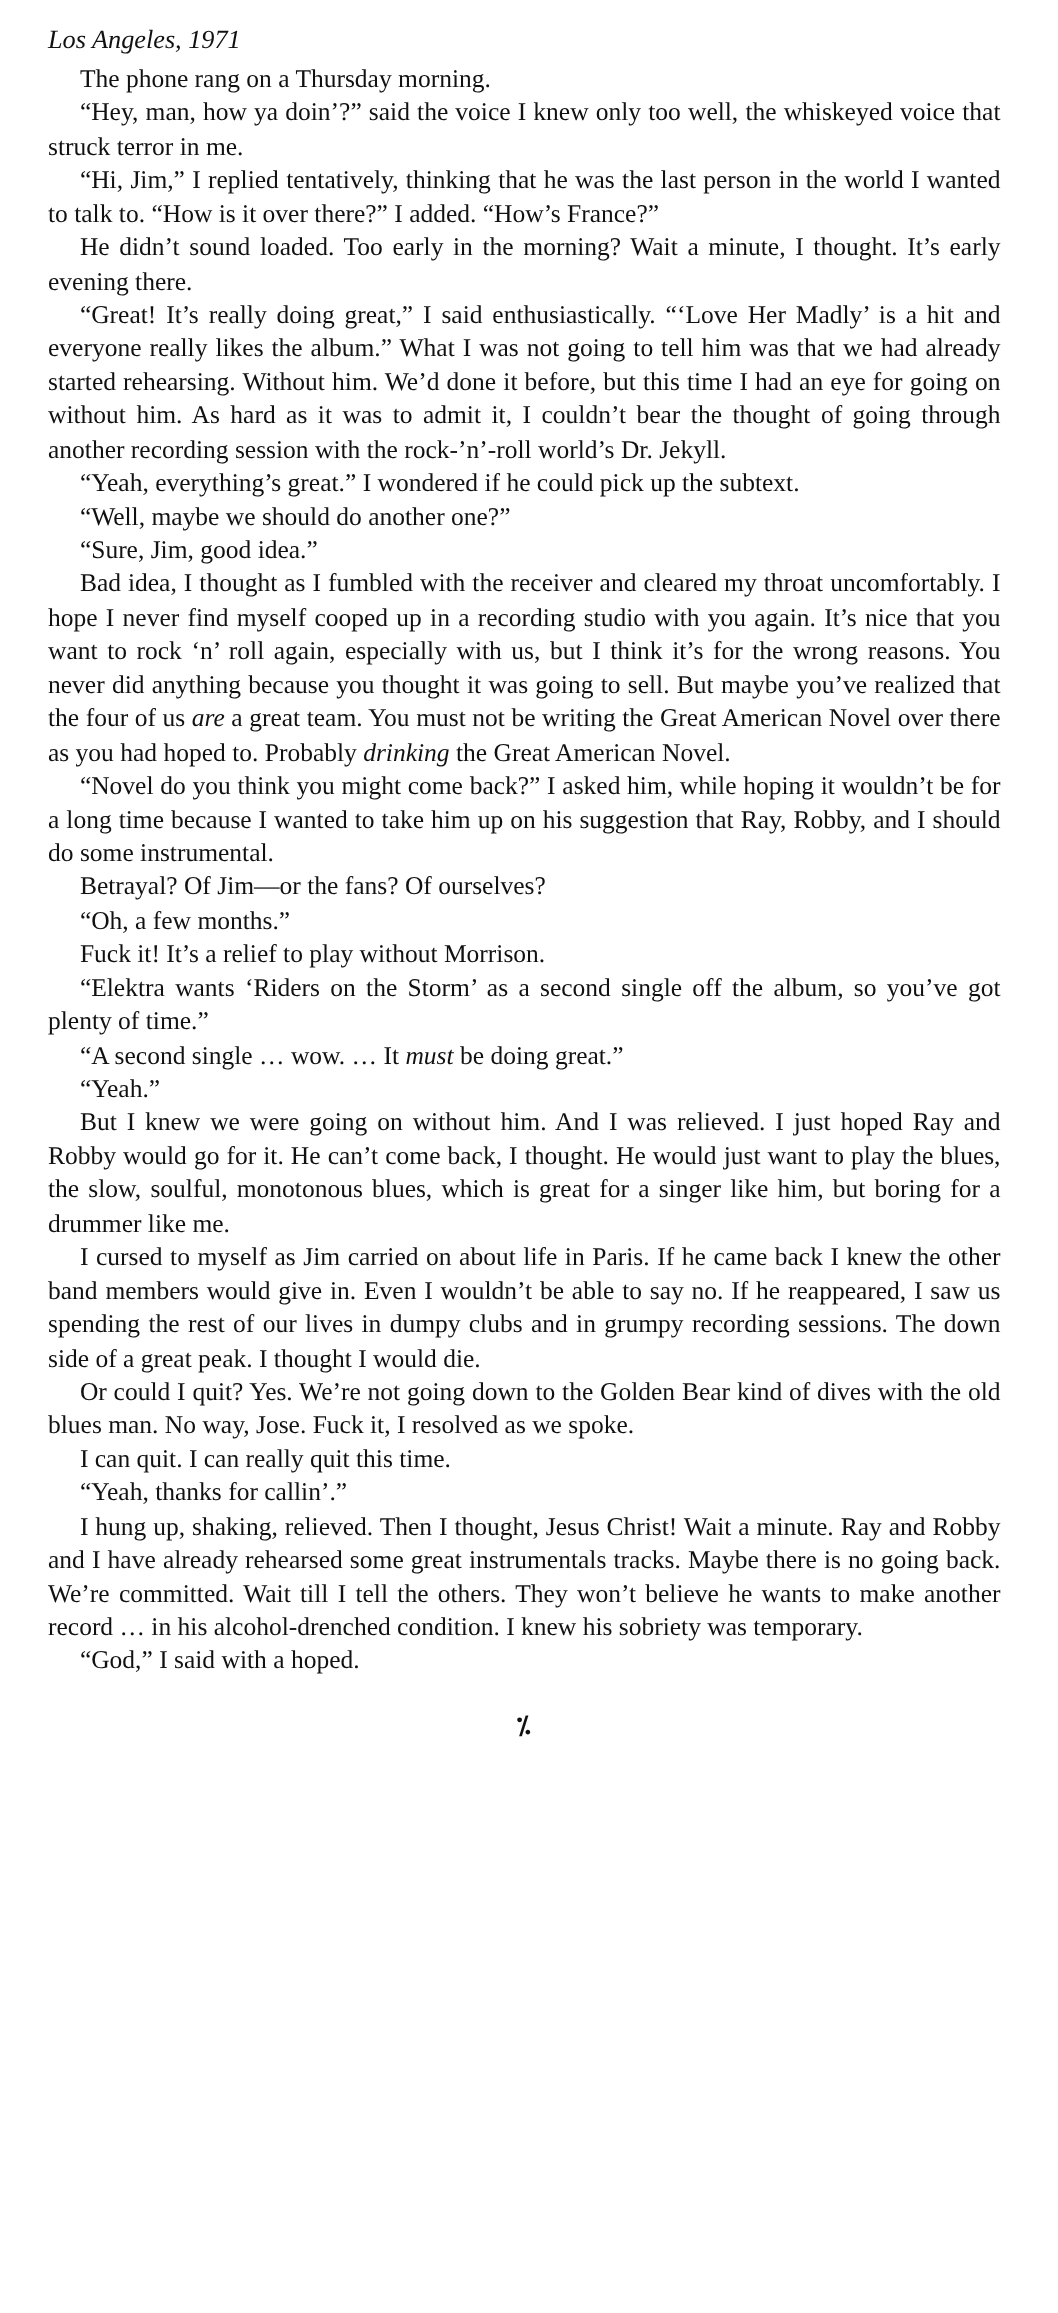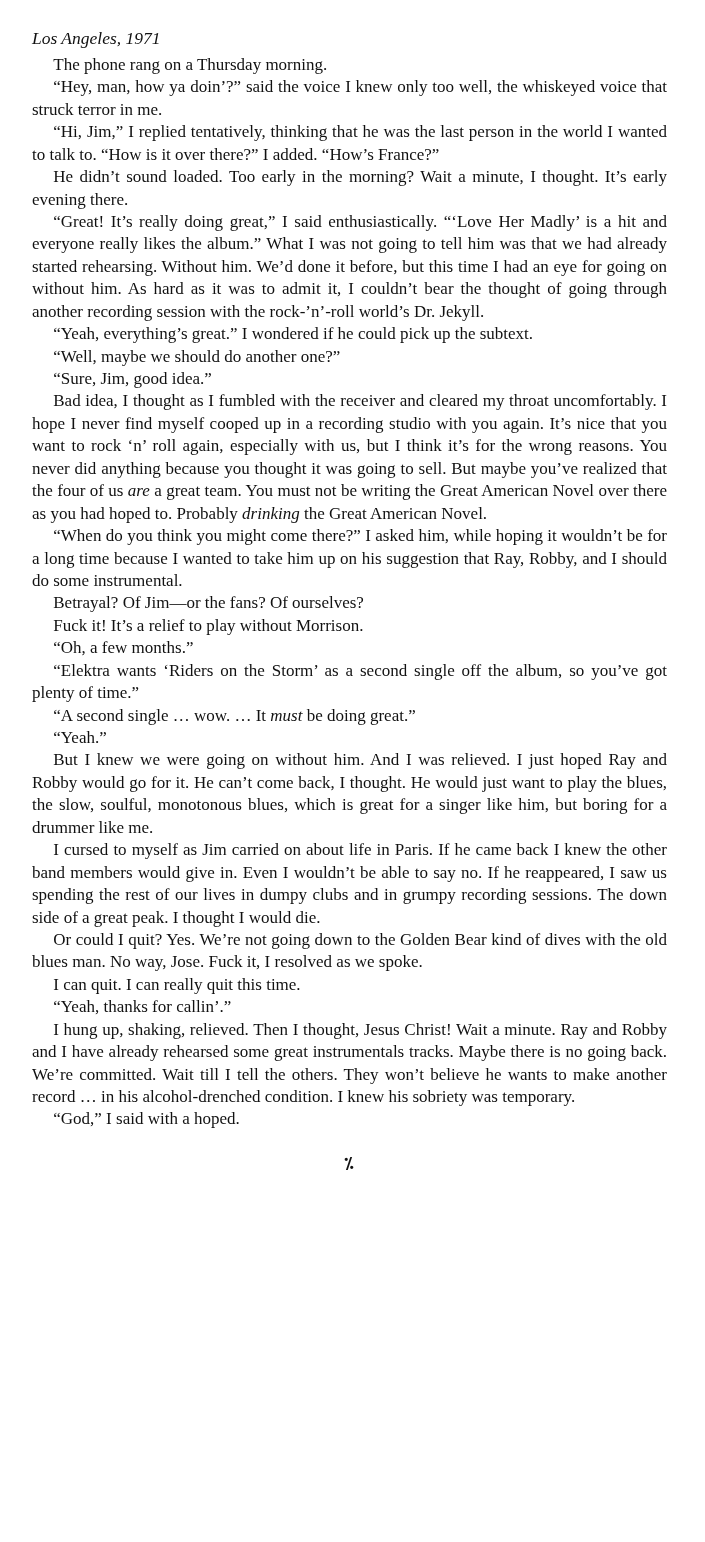--- a/index.html
+++ b/index.html
@@ -10,21 +10,21 @@
   body {
     width: 705px;
     min-height: 1542px;
     font-family: "Liberation Serif", "DejaVu Serif", serif;
     color: #111111;
   }
   .page {
     width: 697px;
     min-height: 1542px;
     box-sizing: border-box;
-    padding: 28px 30px 20px 32px;
+    padding: 16px 30px 20px 32px;
     position: relative;
   }
   .dateline {
     font-style: italic;
     font-size: 17.5px;
     line-height: 1.25;
     margin: 0 0 4px 0;
     text-align: left;
   }
   p.para {
@@ -52,24 +52,24 @@
   <div id="body-text">
       <p class="para">The phone rang on a Thursday morning.</p>
       <p class="para">“Hey, man, how ya doin’?” said the voice I knew only too well, the whiskeyed voice that struck terror in me.</p>
       <p class="para">“Hi, Jim,” I replied tentatively, thinking that he was the last person in the world I wanted to talk to. “How is it over there?” I added. “How’s France?”</p>
       <p class="para">He didn’t sound loaded. Too early in the morning? Wait a minute, I thought. It’s early evening there.</p>
       <p class="para">“Great! It’s really doing great,” I said enthusiastically. “‘Love Her Madly’ is a hit and everyone really likes the album.” What I was not going to tell him was that we had already started rehearsing. Without him. We’d done it before, but this time I had an eye for going on without him. As hard as it was to admit it, I couldn’t bear the thought of going through another recording session with the rock-’n’-roll world’s Dr. Jekyll.</p>
       <p class="para">“Yeah, everything’s great.” I wondered if he could pick up the subtext.</p>
       <p class="para">“Well, maybe we should do another one?”</p>
       <p class="para">“Sure, Jim, good idea.”</p>
       <p class="para">Bad idea, I thought as I fumbled with the receiver and cleared my throat uncomfortably. I hope I never find myself cooped up in a recording studio with you again. It’s nice that you want to rock ‘n’ roll again, especially with us, but I think it’s for the wrong reasons. You never did anything because you thought it was going to sell. But maybe you’ve realized that the four of us <em>are</em> a great team. You must not be writing the Great American Novel over there as you had hoped to. Probably <em>drinking</em> the Great American Novel.</p>
-      <p class="para">“When do you think you might come there?” I asked him, while hoping it wouldn’t be for a long time because I wanted to take him up on his suggestion that Ray, Robby, and I should do some instrumental.</p>
+      <p class="para">“Novel do you think you might come back?” I asked him, while hoping it wouldn’t be for a long time because I wanted to take him up on his suggestion that Ray, Robby, and I should do some instrumental.</p>
       <p class="para">Betrayal? Of Jim—or the fans? Of ourselves?</p>
+      <p class="para">“Oh, a few months.”</p>
       <p class="para">Fuck it! It’s a relief to play without Morrison.</p>
-      <p class="para">“Oh, a few months.”</p>
       <p class="para">“Elektra wants ‘Riders on the Storm’ as a second single off the album, so you’ve got plenty of time.”</p>
       <p class="para">“A second single … wow. … It <em>must</em> be doing great.”</p>
       <p class="para">“Yeah.”</p>
       <p class="para">But I knew we were going on without him. And I was relieved. I just hoped Ray and Robby would go for it. He can’t come back, I thought. He would just want to play the blues, the slow, soulful, monotonous blues, which is great for a singer like him, but boring for a drummer like me.</p>
       <p class="para">I cursed to myself as Jim carried on about life in Paris. If he came back I knew the other band members would give in. Even I wouldn’t be able to say no. If he reappeared, I saw us spending the rest of our lives in dumpy clubs and in grumpy recording sessions. The down side of a great peak. I thought I would die.</p>
       <p class="para">Or could I quit? Yes. We’re not going down to the Golden Bear kind of dives with the old blues man. No way, Jose. Fuck it, I resolved as we spoke.</p>
       <p class="para">I can quit. I can really quit this time.</p>
       <p class="para">“Yeah, thanks for callin’.”</p>
       <p class="para">I hung up, shaking, relieved. Then I thought, Jesus Christ! Wait a minute. Ray and Robby and I have already rehearsed some great instrumentals tracks. Maybe there is no going back. We’re committed. Wait till I tell the others. They won’t believe he wants to make another record … in his alcohol-drenched condition. I knew his sobriety was temporary.</p>
       <p class="para">“God,” I said with a hoped.</p>

